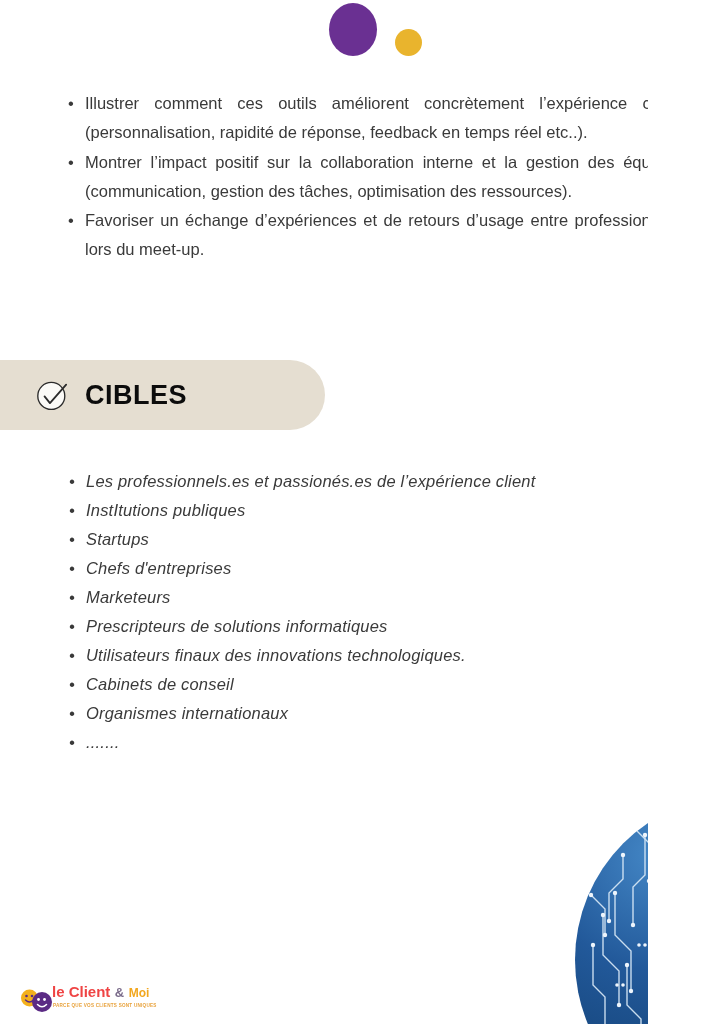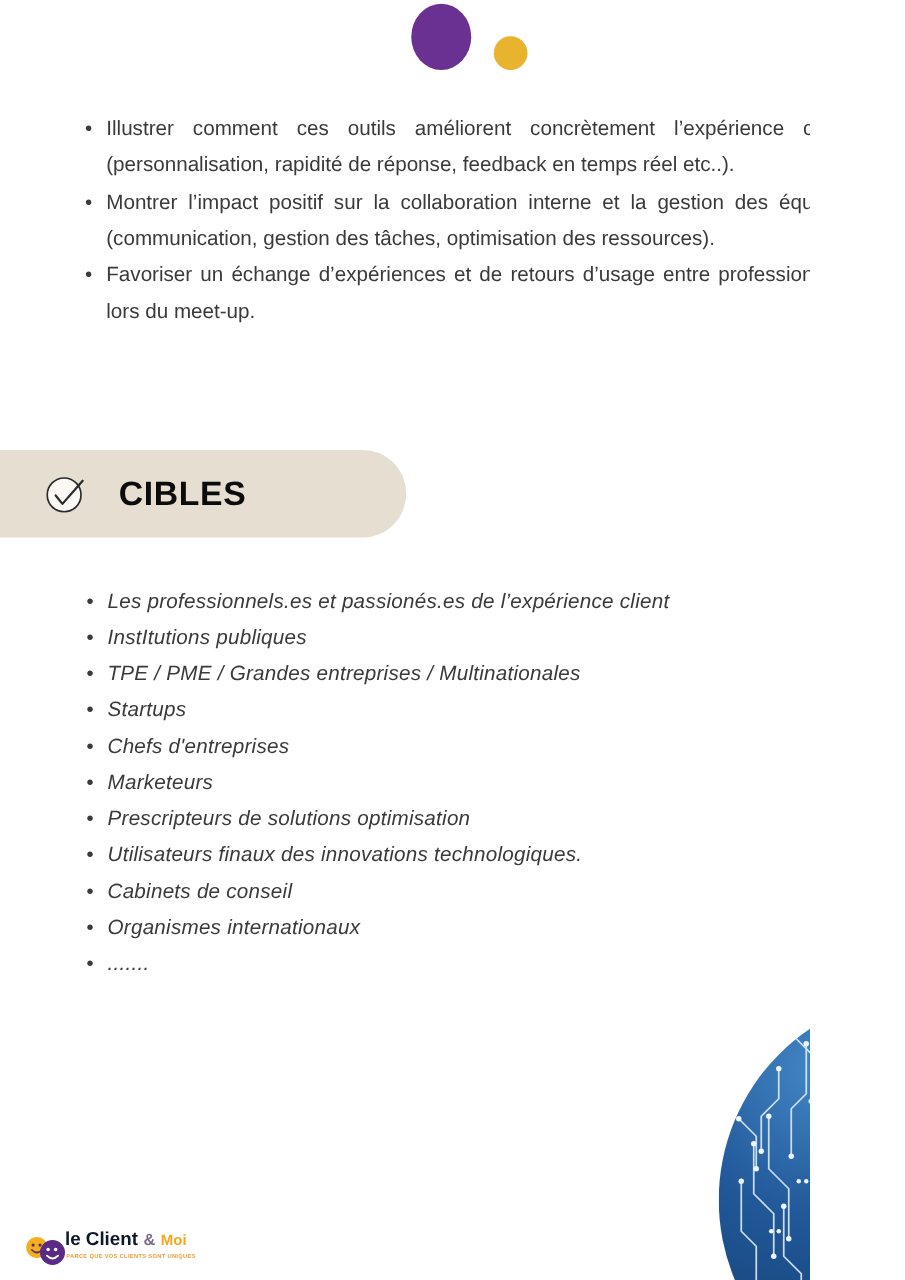--- a/index.html
+++ b/index.html
@@ -22,39 +22,39 @@
     text-align:justify;text-justify:inter-word;
   }
   
   .banner{
     position:absolute;left:0;top:360px;width:325px;height:70px;
     background:#e5ded1;border-radius:0 35px 35px 0;
     display:flex;align-items:center;padding-left:36px;box-sizing:border-box;gap:13px;
   }
   .check{width:36px;height:36px;display:inline-block;}
   .banner h2{
-    margin:10px;font-size:27px;font-weight:bold;color:#0c0c0c;letter-spacing:0.5px;
+    margin:0;font-size:27px;font-weight:bold;color:#0c0c0c;letter-spacing:0.5px;
   }
   
   .targets{left:68px;top:467px;width:600px;font-style:italic;}
   .targets li{
     padding-left:18px;font-size:16.5px;line-height:29px;
     color:#2f3236;letter-spacing:0.2px;
   }
   .targets li::before{color:#2f3236;}
 
   
   .circuit{position:absolute;left:575px;top:795px;width:330px;height:330px;}
 
   
   .logo{position:absolute;left:20px;top:983px;display:flex;align-items:flex-start;}
   .logo-mark{width:34px;height:30px;display:inline-block;margin-top:2px;}
   .logo-text{margin-left:-2px;}
   .logo-line{white-space:nowrap;line-height:18px;}
-  .logo-line .lc{font-size:15px;font-weight:bold;color:#0f172a;}
+  .logo-line .lc{font-size:15px;font-weight:bold;color:#ef4444;}
   .logo-line .amp{font-size:13px;font-weight:bold;color:#7a6b8a;}
   .logo-line .moi{font-size:12px;font-weight:bold;color:#f2a71e;}
   .tagline{
     font-size:4.6px;font-weight:bold;color:#e8a23c;
     letter-spacing:0.25px;margin-top:0.5px;margin-left:1px;
   }
 </style>
 </head>
 <body>
 
@@ -75,25 +75,24 @@
         <circle cx="17" cy="19" r="15" fill="#fbfaf7" stroke="#2b2b2b" stroke-width="1.5"></circle>
         <path d="M9.5 19.5 L15.5 27 L33.5 6.5" fill="none" stroke="#2b2b2b" stroke-width="2" stroke-linecap="round" stroke-linejoin="round"></path>
       </svg>
     </span>
     <h2>CIBLES</h2>
   </div>
 
   <ul class="blist targets">
     <li>Les professionnels.es et passionés.es de l’expérience client</li>
     <li>InstItutions publiques</li>
-    <li>TPE / PME / Grandes entreprises / Multinationales</li>
     <li>Startups</li>
     <li>Chefs d'entreprises</li>
     <li>Marketeurs</li>
-    <li>Prescripteurs de solutions optimisation</li>
+    <li>Prescripteurs de solutions informatiques</li>
     <li>Utilisateurs finaux des innovations technologiques.</li>
     <li>Cabinets de conseil</li>
     <li>Organismes internationaux</li>
     <li>.......</li>
   </ul>
 
   <div class="circuit">
     <svg viewBox="0 0 330 330" width="330" height="330">
       <defs>
         <radialGradient id="cg" cx="25%" cy="18%" r="100%">

